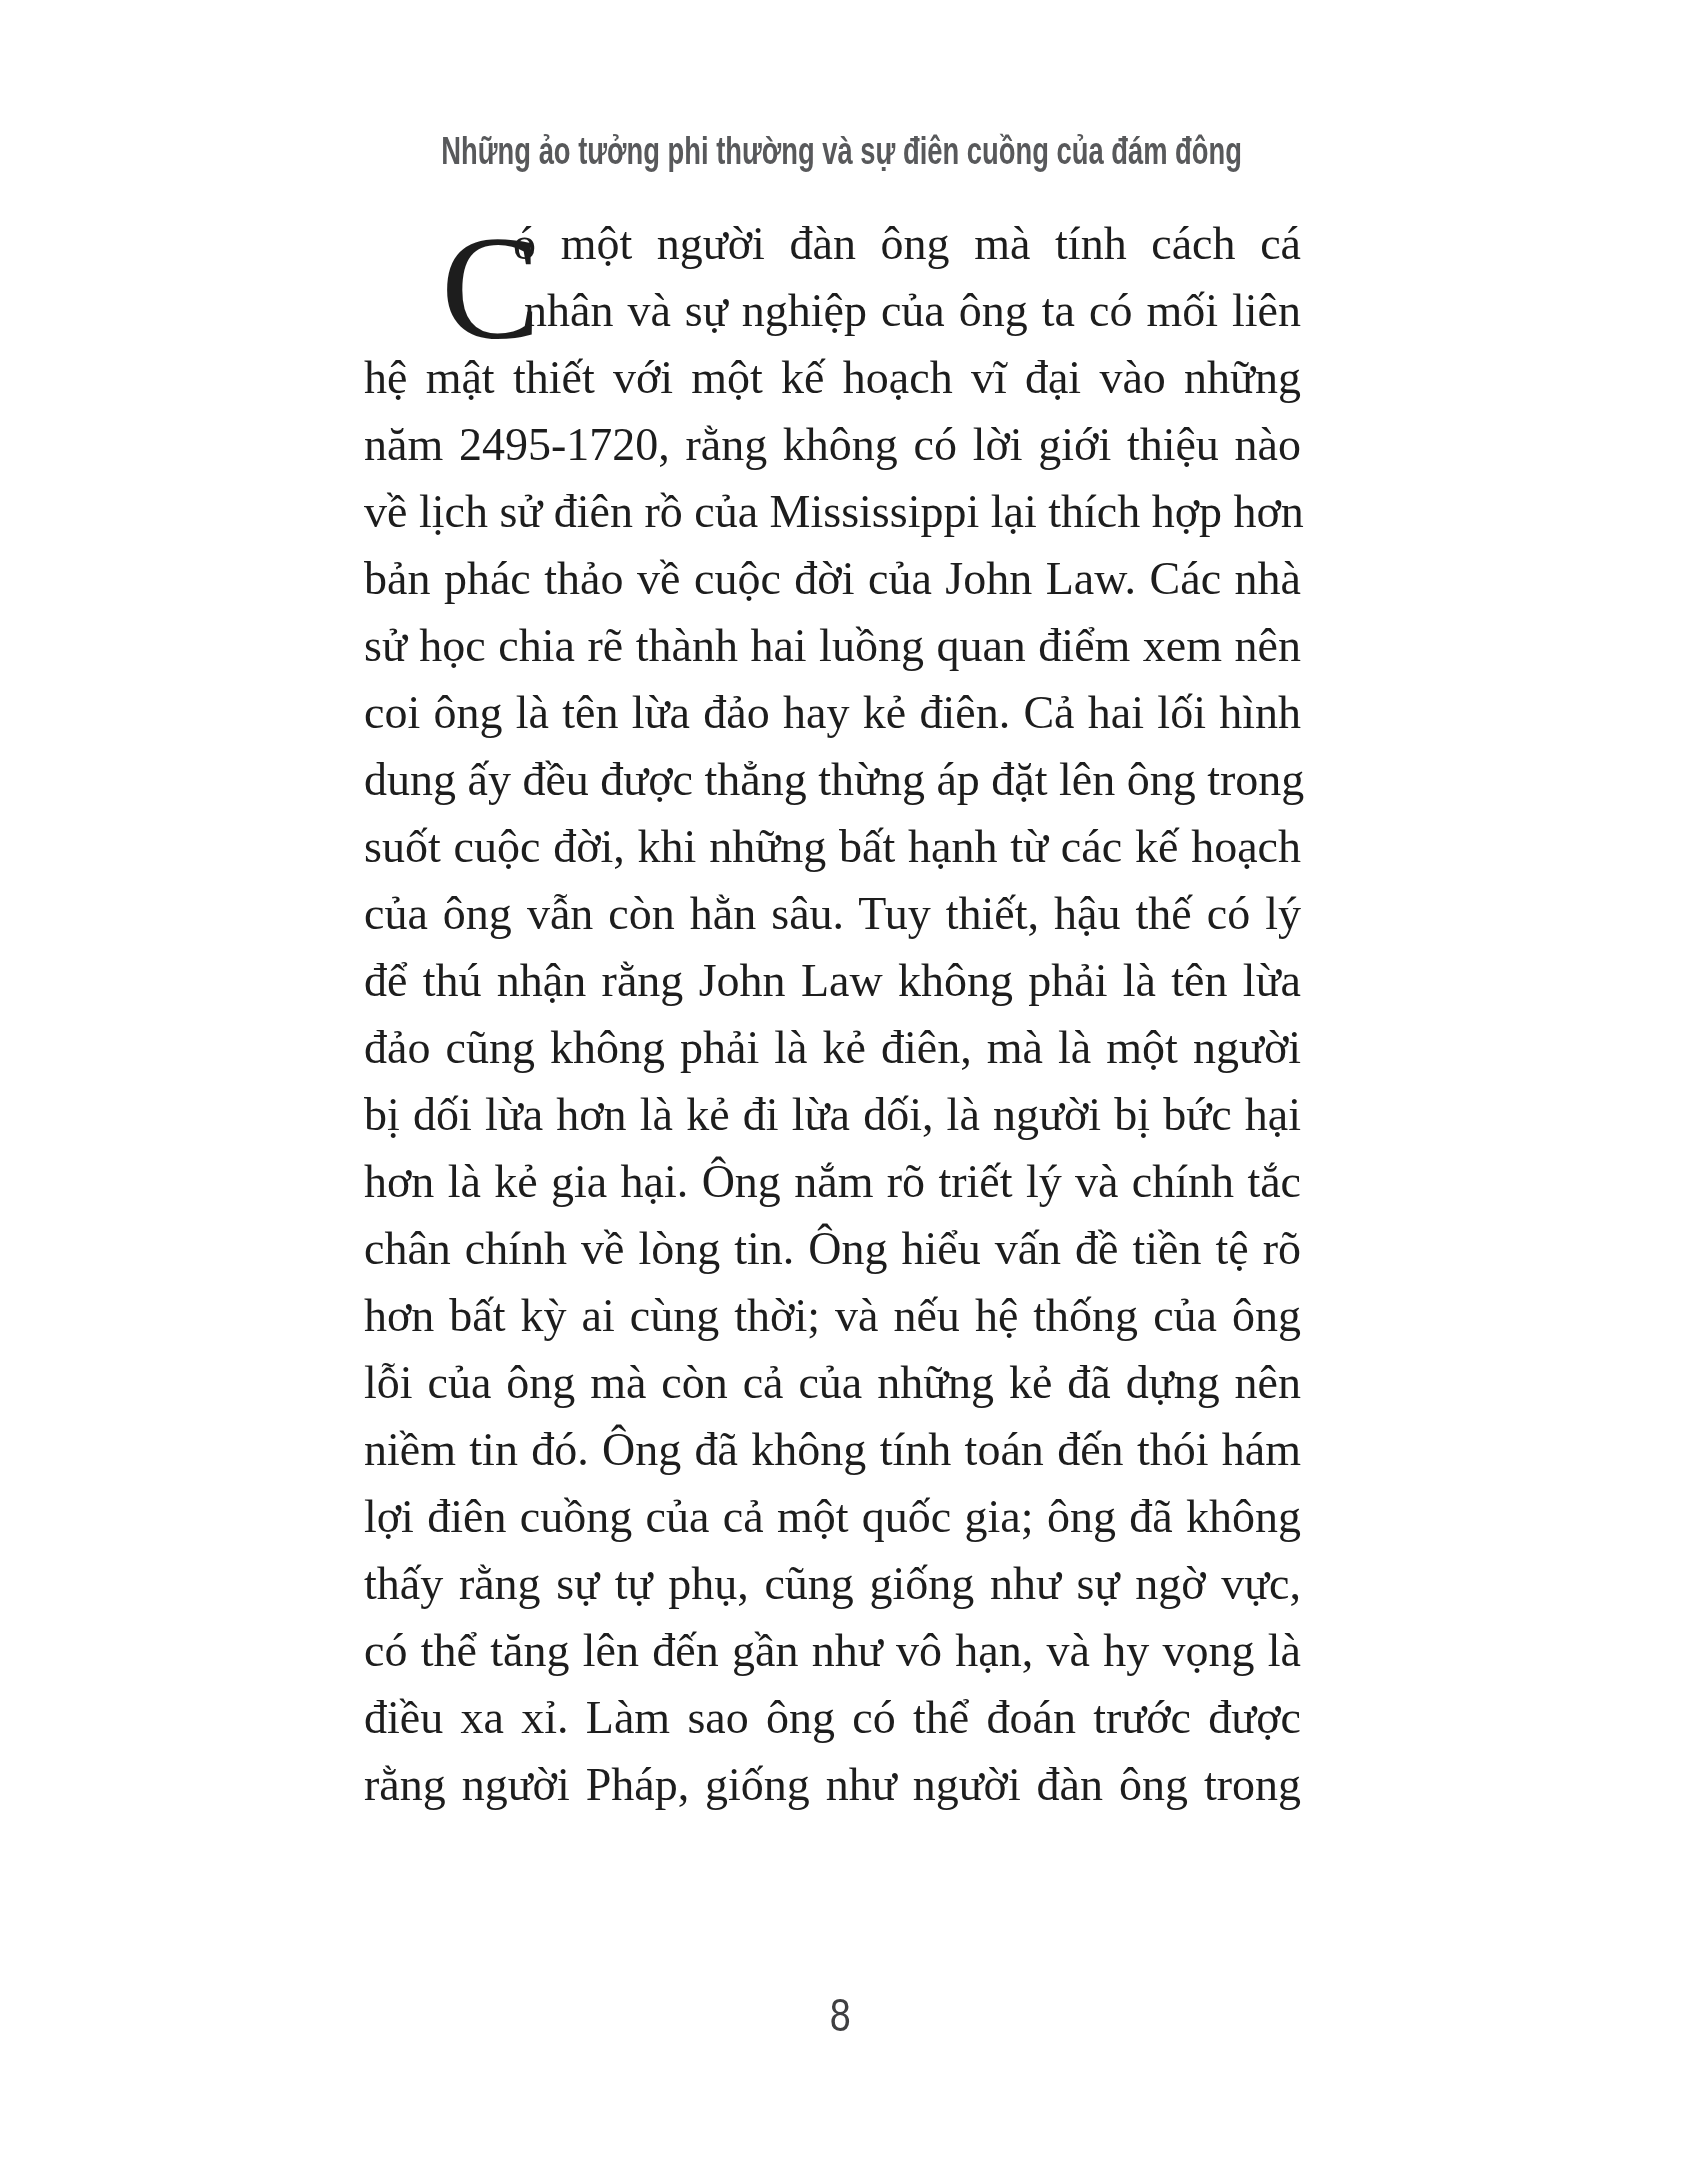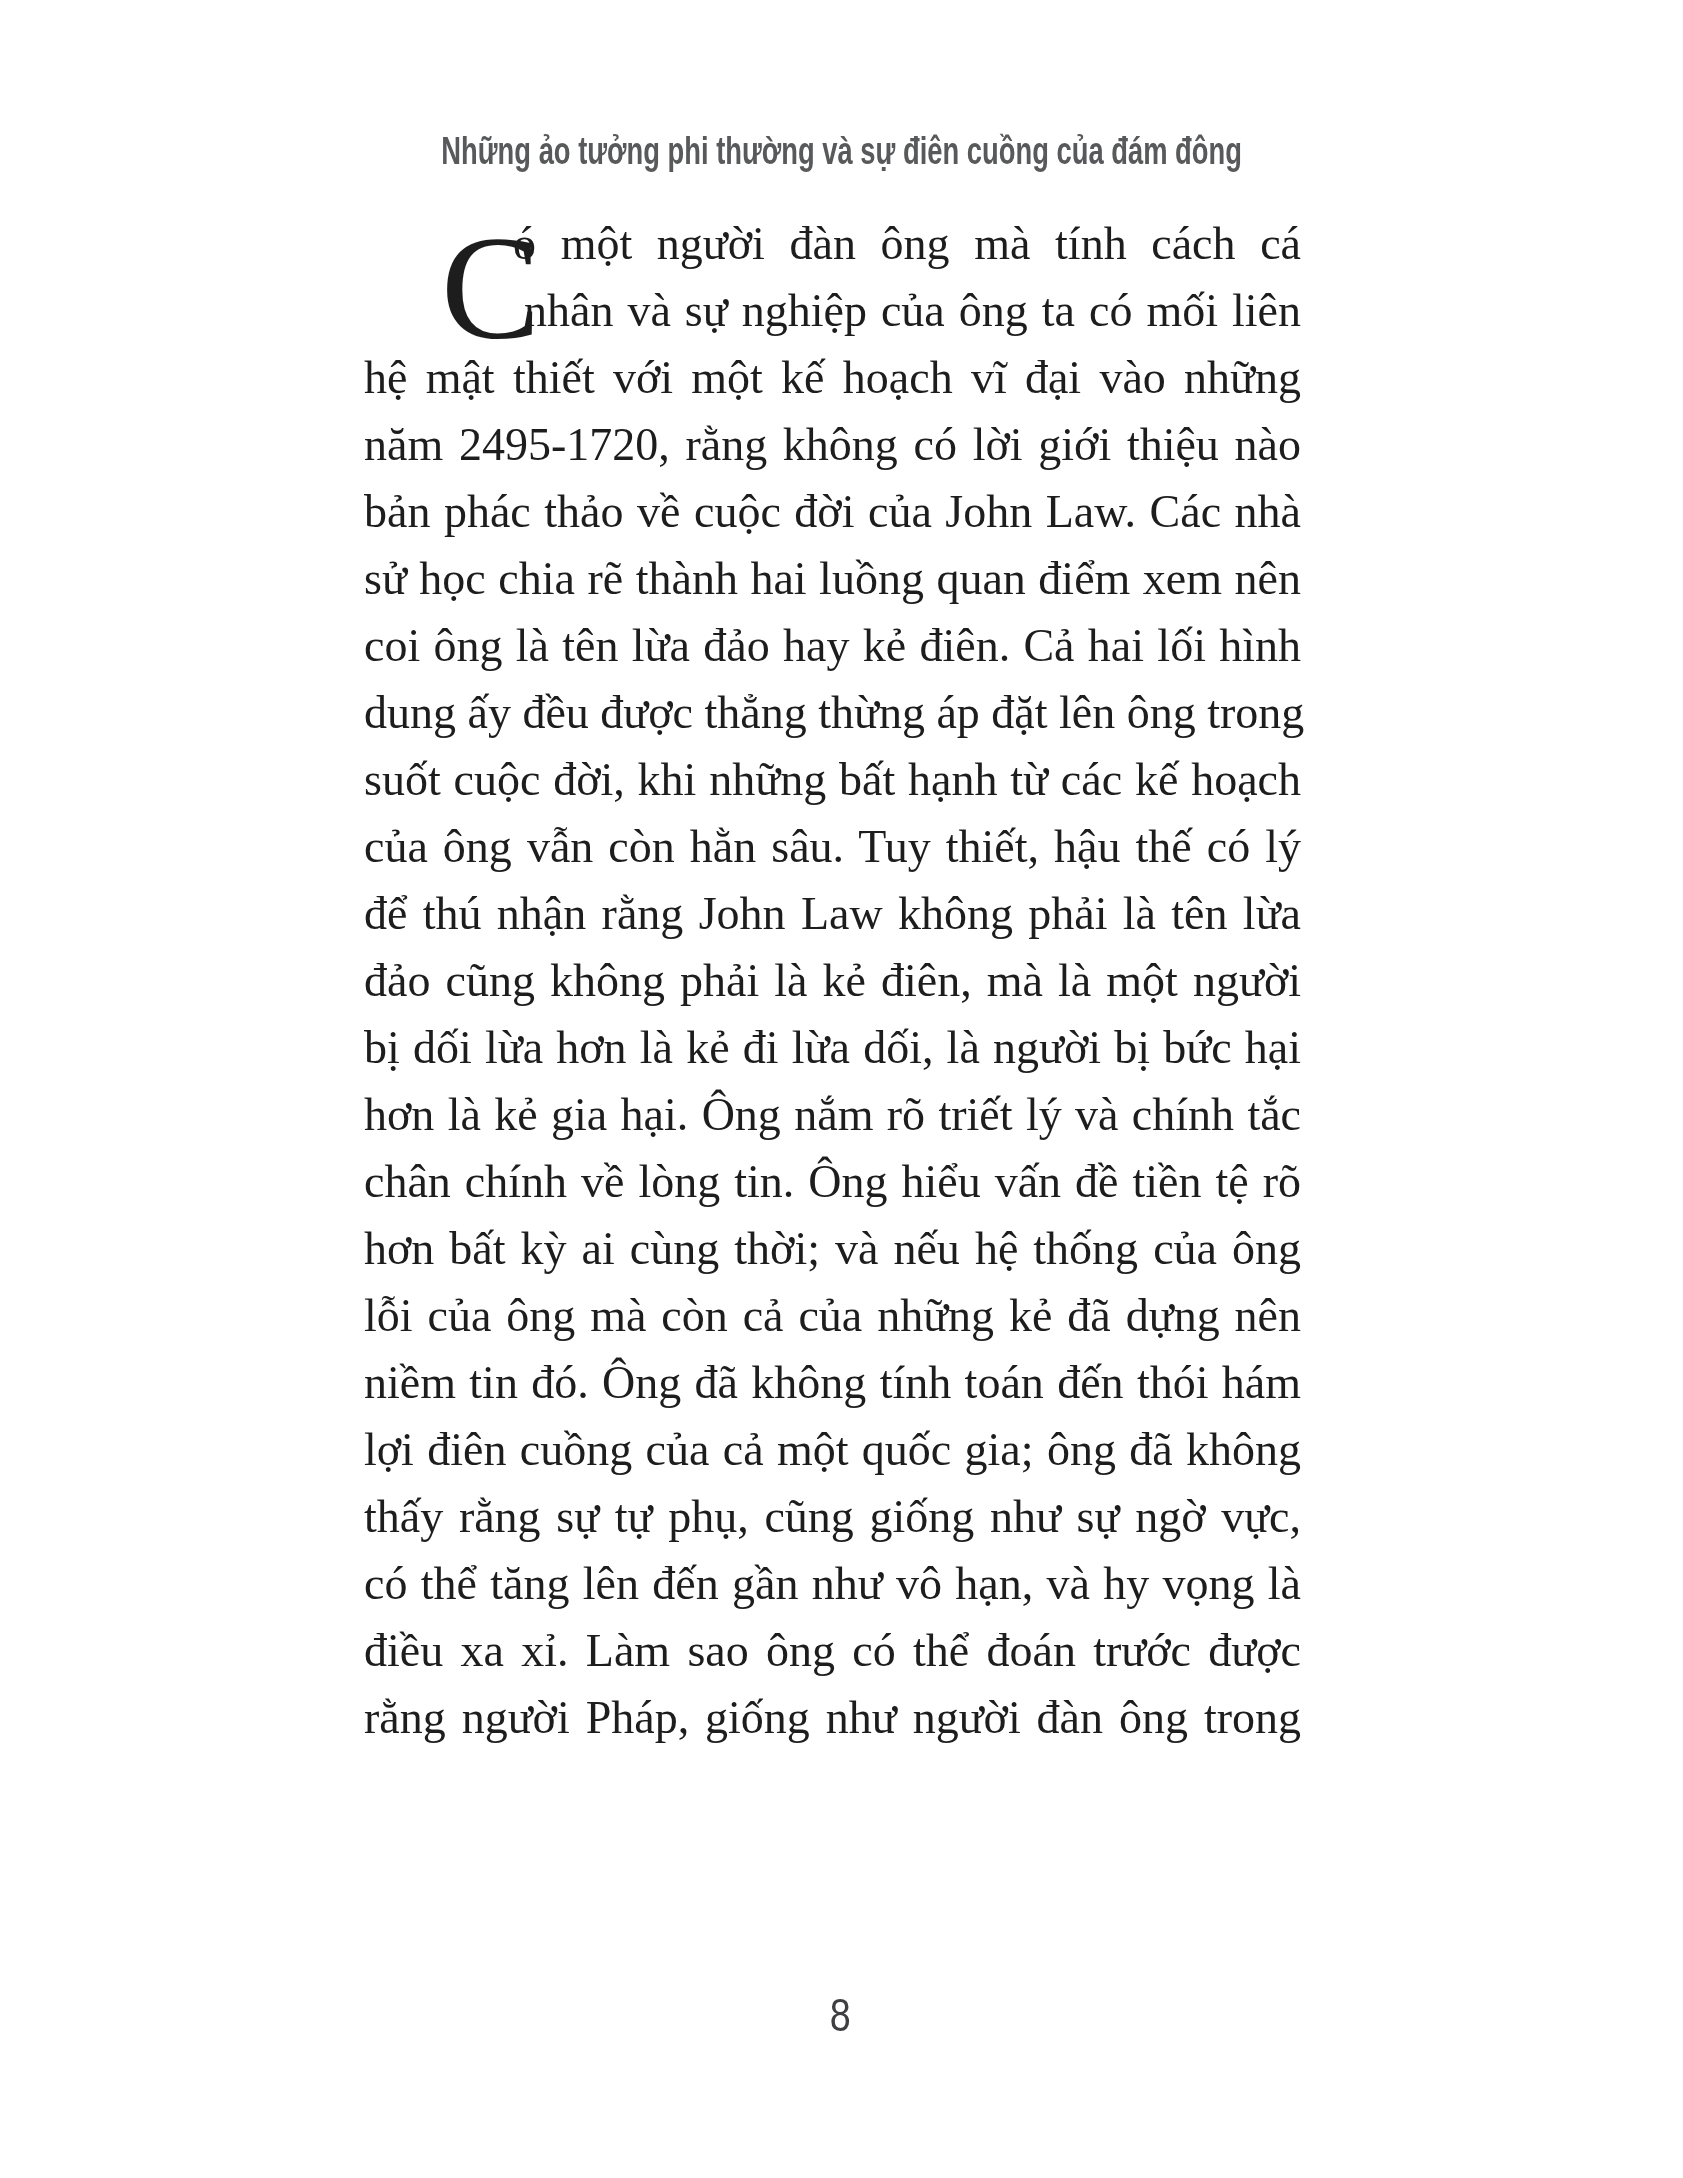--- a/index.html
+++ b/index.html
@@ -84,20 +84,21 @@
 
   <div class="running-header">Những ảo tưởng phi thường và sự điên cuồng của đám đông</div>
 
   <div class="text-block">
     <span class="drop-cap">C</span>
     <div>
         <div class="bodyline l1">ó một người đàn ông mà tính cách cá</div>
         <div class="bodyline l2">nhân và sự nghiệp của ông ta có mối liên</div>
         <div class="bodyline">hệ mật thiết với một kế hoạch vĩ đại vào những</div>
         <div class="bodyline">năm 2495-1720, rằng không có lời giới thiệu nào</div>
+        <div class="bodyline">về lịch sử điên rồ của Mississippi lại thích hợp hơn</div>
         <div class="bodyline">bản phác thảo về cuộc đời của John Law. Các nhà</div>
         <div class="bodyline">sử học chia rẽ thành hai luồng quan điểm xem nên</div>
         <div class="bodyline">coi ông là tên lừa đảo hay kẻ điên. Cả hai lối hình</div>
         <div class="bodyline">dung ấy đều được thẳng thừng áp đặt lên ông trong</div>
         <div class="bodyline">suốt cuộc đời, khi những bất hạnh từ các kế hoạch</div>
         <div class="bodyline">của ông vẫn còn hằn sâu. Tuy thiết, hậu thế có lý</div>
         <div class="bodyline">để thú nhận rằng John Law không phải là tên lừa</div>
         <div class="bodyline">đảo cũng không phải là kẻ điên, mà là một người</div>
         <div class="bodyline">bị dối lừa hơn là kẻ đi lừa dối, là người bị bức hại</div>
         <div class="bodyline">hơn là kẻ gia hại. Ông nắm rõ triết lý và chính tắc</div>

